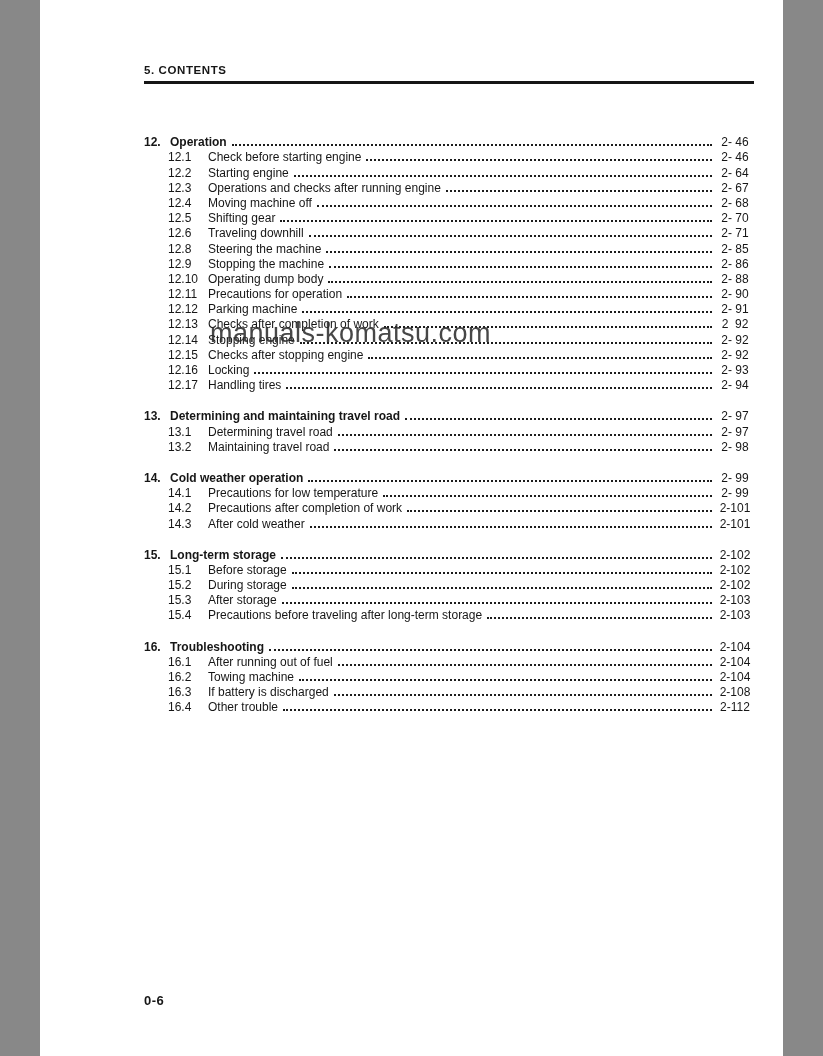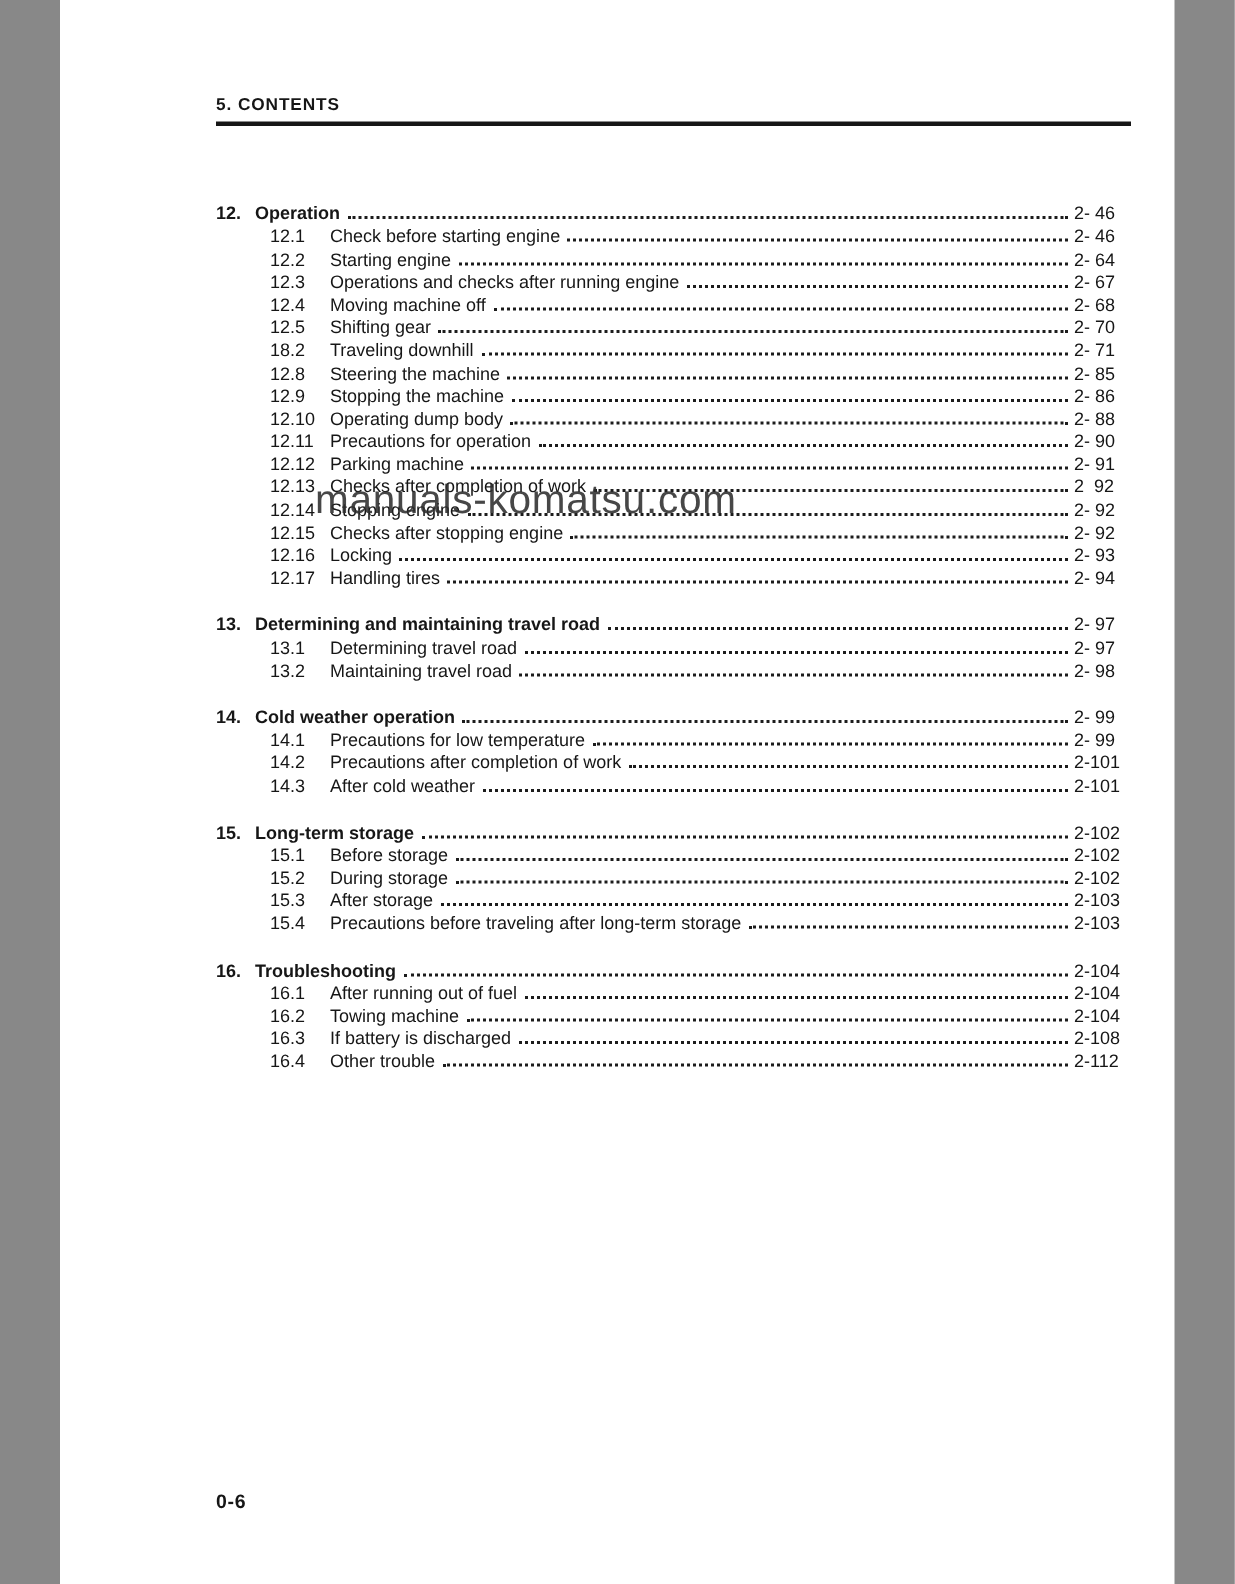--- a/index.html
+++ b/index.html
@@ -33,30 +33,30 @@
   .toc-section{margin-bottom:16px;}
   .row{
     display:flex;align-items:flex-end;
     height:15.2px;
     font-size:12px;line-height:14px;
     white-space:nowrap;
   }
   .section-row .num,.section-row .title{font-weight:bold;}
   .num{flex:0 0 auto;}
   .section-row .num{width:26px;}
-  .sub-row .num{margin-left:36px;width:40px;}
+  .sub-row .num{margin-left:24px;width:40px;}
   .title{flex:0 0 auto;padding-right:3px;}
   .leader{
     flex:1 1 auto;min-width:8px;
     border-bottom:2px dotted #1c1c1c;
     margin:0 4px 3px 2px;height:0;
     align-self:flex-end;
   }
   .pageno{
-    flex:0 0 auto;width:38px;text-align:left;white-space:pre;
+    flex:0 0 auto;width:38px;text-align:center;white-space:pre;
   }
   .watermark{
     position:absolute;top:320px;left:170px;
     font-size:27px;line-height:1;letter-spacing:0.5px;
     color:var(--watermark);opacity:0.88;
     pointer-events:none;z-index:5;
   }
   .doc-footer{
     position:absolute;top:993px;left:104px;
     font-size:13px;font-weight:bold;letter-spacing:0.5px;
@@ -103,21 +103,21 @@
           <span class="leader"></span>
           <span class="pageno">2- 68</span>
         </div>
         <div class="row sub-row">
           <span class="num">12.5</span>
           <span class="title">Shifting gear</span>
           <span class="leader"></span>
           <span class="pageno">2- 70</span>
         </div>
         <div class="row sub-row">
-          <span class="num">18.2</span>
+          <span class="num">12.6</span>
           <span class="title">Traveling downhill</span>
           <span class="leader"></span>
           <span class="pageno">2- 71</span>
         </div>
         <div class="row sub-row">
           <span class="num">12.8</span>
           <span class="title">Steering the machine</span>
           <span class="leader"></span>
           <span class="pageno">2- 85</span>
         </div>

